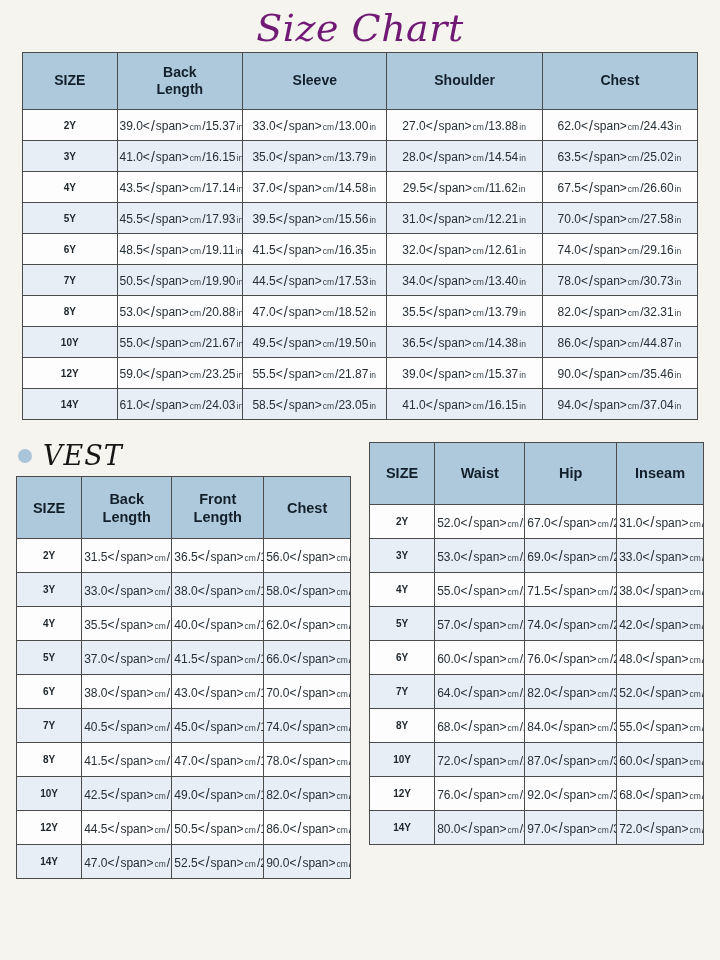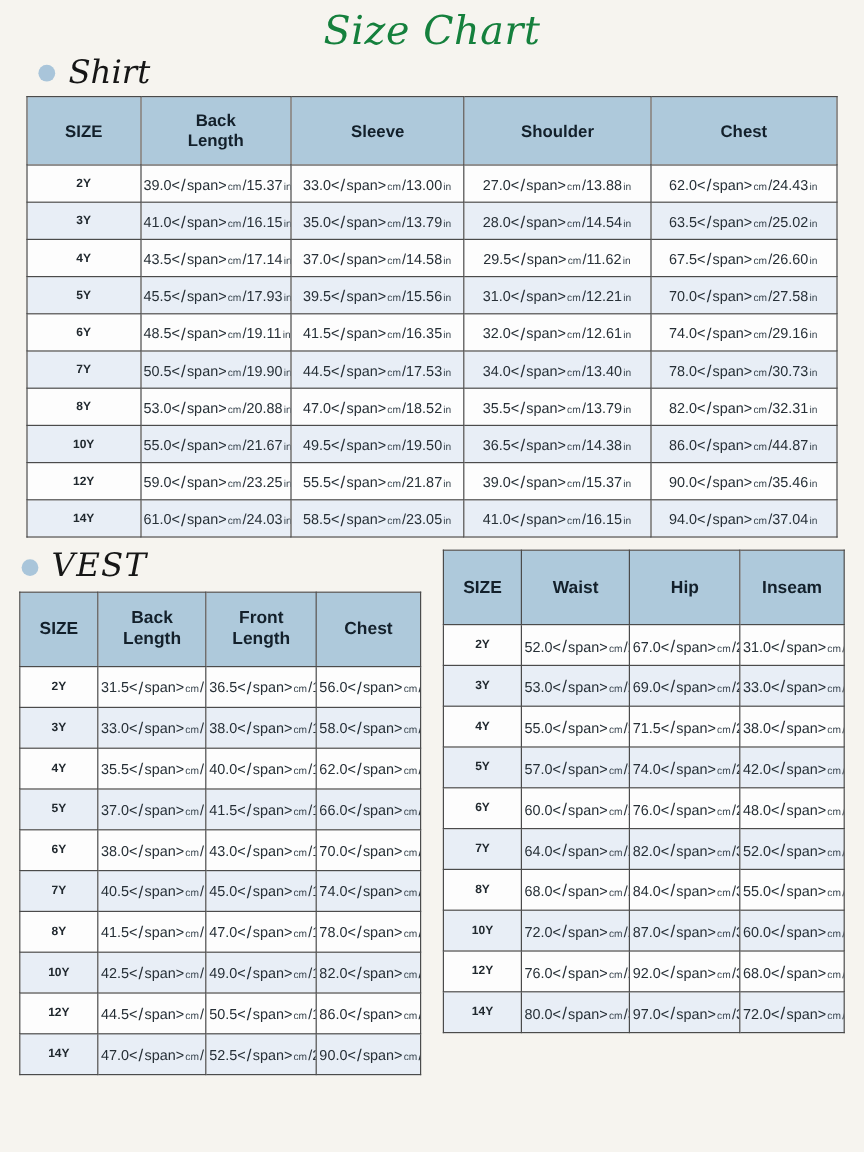--- a/index.html
+++ b/index.html
@@ -19,23 +19,23 @@
     font-family:"Liberation Sans",sans-serif;
     color:var(--ink);
     overflow:hidden;
   }
   .page-title{
     margin:0;padding-top:6px;
     text-align:center;
     font-family:"DejaVu Serif",serif;
     font-style:italic;
     font-weight:500;
-    font-size:33px;
+    font-size:38px;
     letter-spacing:0.5px;
-    color:#15803d;
+    color:#701a75;
   }
   .section-label{
     display:flex;align-items:center;gap:11px;
     font-family:"DejaVu Serif",serif;
     font-style:italic;
     font-size:27px;
     color:#161616;
     line-height:1.05;
   }
   .bullet{
@@ -73,36 +73,32 @@
   .t-small tbody td{height:34px;}
   tbody tr.alt td{background:var(--row-alt);}
   tbody td{font-size:12px;color:#262f36;white-space:nowrap;}
   td.size-cell{font-size:10px;font-weight:700;color:#20282e;}
   td .num{font-size:12px;}
   td .unit{font-size:8.5px;color:#3a4650;padding:0 1px;}
   td .slash{font-size:14px;font-weight:400;padding:0 1px;position:relative;top:0.5px;}
   .bottom-row{
     display:flex;
     gap:18px;
-    margin:10px 16px 0 16px;
+    margin:22px 16px 0 16px;
   }
   .bottom-col{flex:1;min-width:0;}
   .bottom-col .section-label{margin:0 0 6px 2px;}
   .vest-label-text{letter-spacing:1px;}
 </style>
 </head>
 <body>
 
 <h1 class="page-title">Size Chart</h1>
 
 <div class="shirt-wrap">
-  <div class="section-label">
-    <span class="bullet"></span>
-    <span>Shirt</span>
-  </div>
   <table class="t-shirt">
     <colgroup>
       <col style="width:14%">
         <col style="width:18.6%">
         <col style="width:21.4%">
         <col style="width:23%">
         <col style="width:23%">
     </colgroup>
   <thead>
         <tr>

